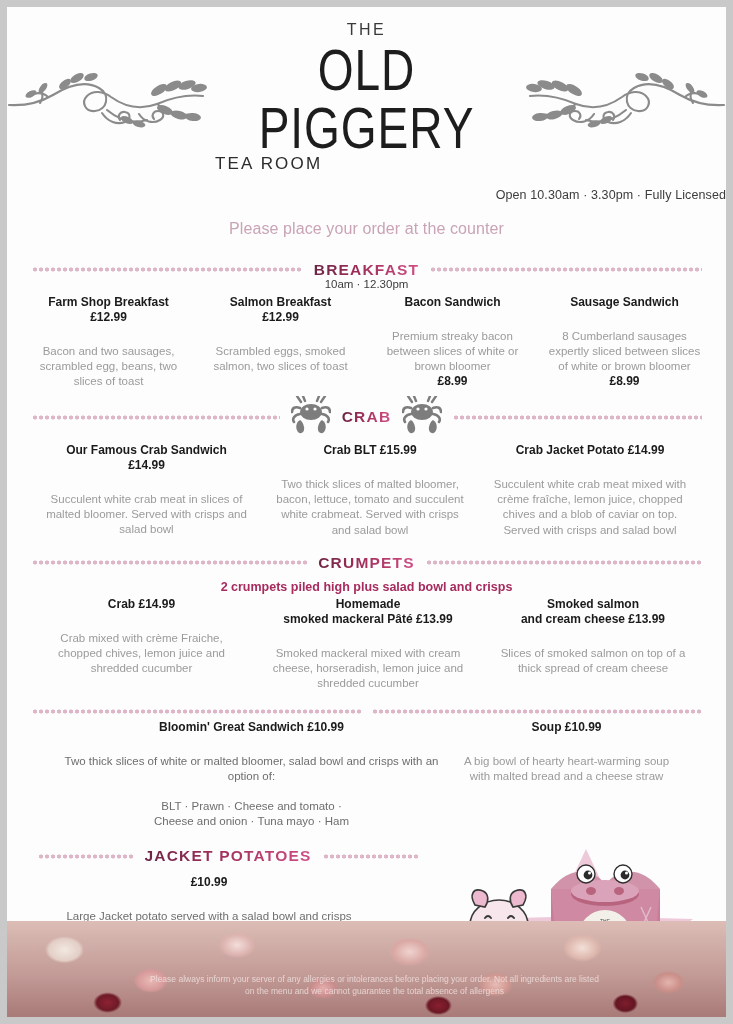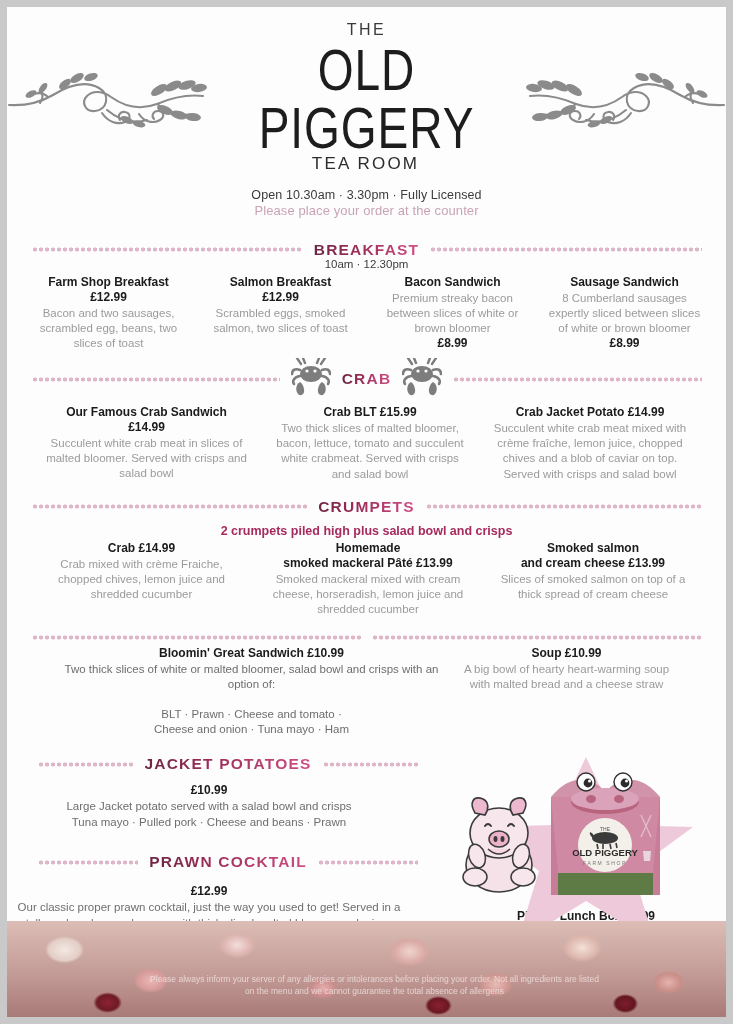--- a/index.html
+++ b/index.html
@@ -39,29 +39,29 @@
   .brand-main {
     font-size: 49px; font-weight: 400; letter-spacing: 1px;
     color: #1d1d1d; line-height: 1.0;
     transform: scaleY(1.18) scaleX(0.94);
     transform-origin: center top;
     margin-top: 3px;
     font-family: "Liberation Sans Narrow", "Liberation Sans", sans-serif;
   }
   .brand-sub {
     font-size: 17px; letter-spacing: 2.2px; color: #2c2c2c;
-    margin-top: 14px; text-align: center; padding-right: 2px;
+    margin-top: 14px; text-align: left; padding-right: 2px;
   }
   .hours {
-    text-align: center; margin-top: 14px;
+    text-align: right; margin-top: 14px;
     font-size: 12.5px; color: #3c3c3c; letter-spacing: 0.1px;
   }
   .order-note {
-    text-align: center; margin-top: 1px;
-    font-size: 13px; color: #c9a3b6; letter-spacing: 0.1px;
+    text-align: center; margin-top: 18px;
+    font-size: 16px; color: #c9a3b6; letter-spacing: 0.1px;
   }
 
   
   .sec-head {
     display: flex; align-items: center; justify-content: center;
     gap: 11px; margin: 0 auto; padding: 0 10px;
   }
   .sec-head .rule {
     flex: 1 1 auto; height: 7px; min-width: 20px;
     background-image: radial-gradient(circle at 3px 3.5px, #d9a9bd 1.9px, transparent 2.2px);
@@ -88,21 +88,21 @@
 
   
   .cols { display: flex; justify-content: center; }
   .col { padding: 0 8px; text-align: center; }
   .item-name {
     font-size: 12px; font-weight: 700; color: #1b1b1b;
     line-height: 1.25; margin-top: 3px;
   }
   .item-desc {
     font-size: 11.5px; color: #9b9b9b; line-height: 1.32;
-    margin-top: 1px;
+    margin-top: 19px;
   }
   .item-price-line {
     font-size: 12px; font-weight: 700; color: #1b1b1b; line-height: 1.25;
   }
   .desc-dark { color: #6e6e6e; }
 
   .block-center { text-align: center; }
 
   
   .piglet-wrap { position: relative; width: 100%; }

